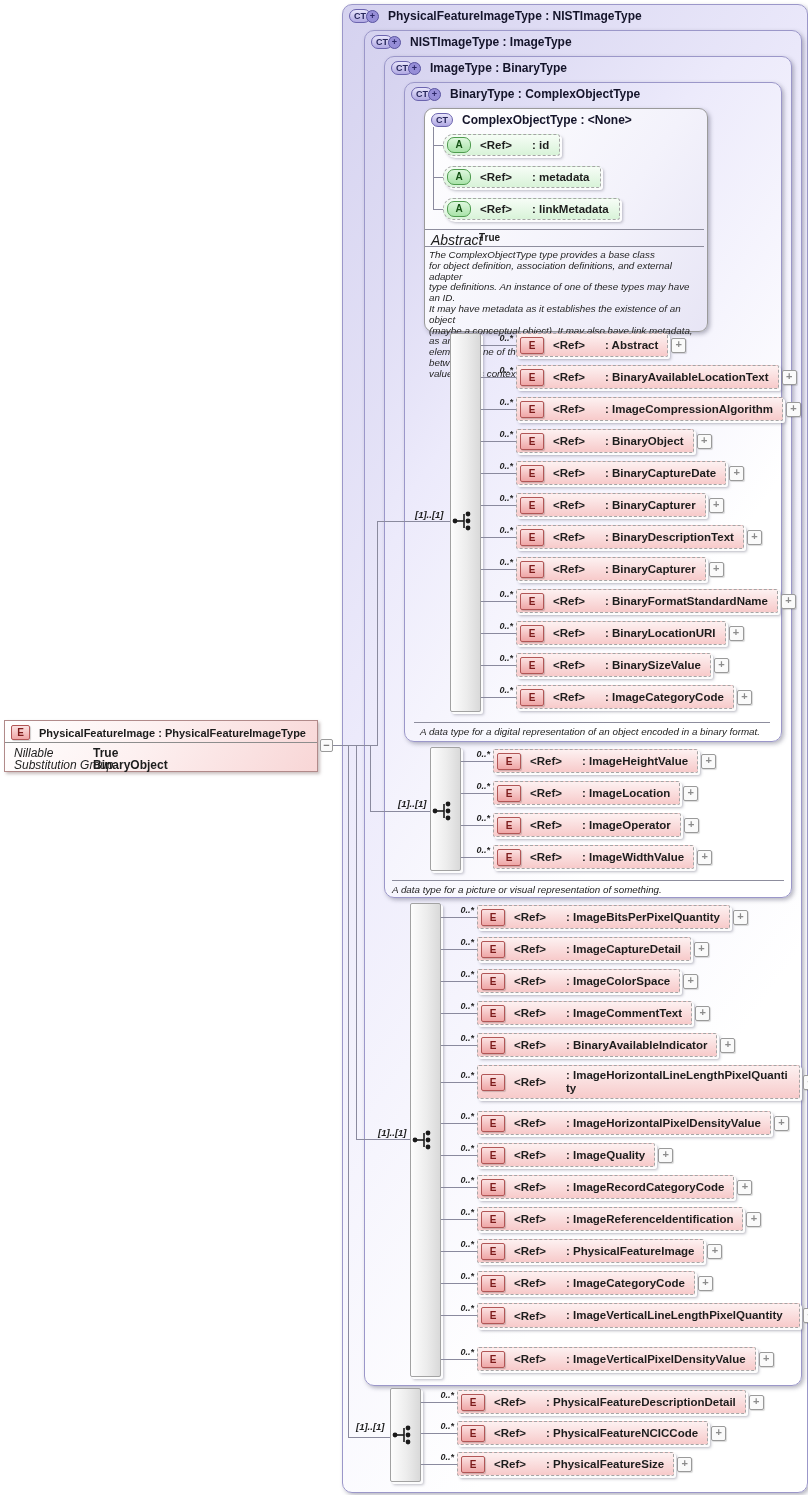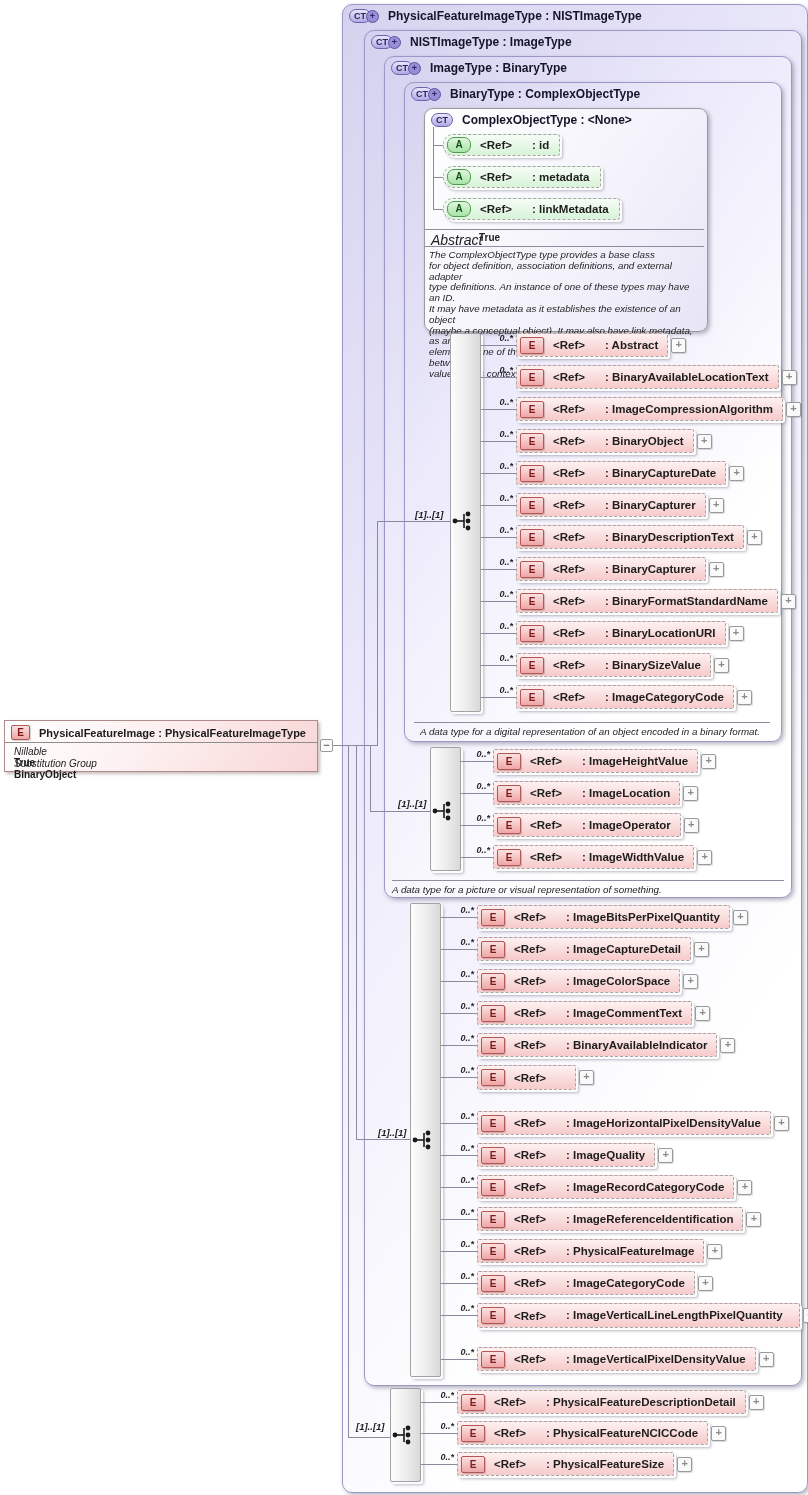--- a/index.html
+++ b/index.html
@@ -74,21 +74,21 @@
         white-space:pre-line;width:272px;}
 
   
   .mainel{position:absolute;left:4px;top:720px;width:314px;height:52px;box-sizing:border-box;
           border:1px solid #b18a8a;background:linear-gradient(125deg,#ffffff 0%,#fdf0f0 45%,#f8d6d6 100%);
           box-shadow:2px 2px 3px rgba(120,95,95,.4);}
   .mainel .title{position:absolute;left:6px;top:4px;display:flex;align-items:center;gap:9px;
                  font-weight:bold;font-size:11px;color:#1b1b1b;white-space:nowrap;}
   .mainel .ebadge{width:17px;height:13px;line-height:13px;}
   .mainel .hsep{position:absolute;left:0;top:21px;width:100%;height:1px;background:#8d8d8d;}
-  .prop{position:absolute;left:9px;display:flex;font-size:10px;color:#1d1d1d;white-space:nowrap;flex-direction:column;}
+  .prop{position:absolute;left:9px;display:flex;font-size:12px;color:#1d1d1d;white-space:nowrap;}
   .prop .pl{font-style:italic;width:79px;flex:none;}
   .prop .pv{font-weight:bold;}
   .minus{position:absolute;left:320px;top:739px;width:13px;height:13px;box-sizing:border-box;
          border:1px solid #9a9a9a;border-radius:2px;background:#fafafa;color:#777;
          font-size:11px;line-height:11px;font-weight:bold;text-align:center;}
 </style>
 </head>
 <body>
 
 <div id="stage">
@@ -445,20 +445,21 @@
       </span>
     <span class="plus">+</span>
   </div>
   <div class="row" style="left:441px;top:1065px;">
     <span class="conn" style="width:36px;">
         <i class="occ">0..*</i>
       </span>
     <span class="ebox" style="padding-top:3px;padding-bottom:3px;">
         <span class="ebadge">E</span>
         <span class="ref">&lt;Ref&gt;</span>
+        <span class="ename w2">: ImageHorizontalLineLengthPixelQuantity</span>
       </span>
     <span class="plus">+</span>
   </div>
   <div class="row" style="left:441px;top:1111px;">
     <span class="conn" style="width:36px;">
         <i class="occ">0..*</i>
       </span>
     <span class="ebox">
         <span class="ebadge">E</span>
         <span class="ref">&lt;Ref&gt;</span>

